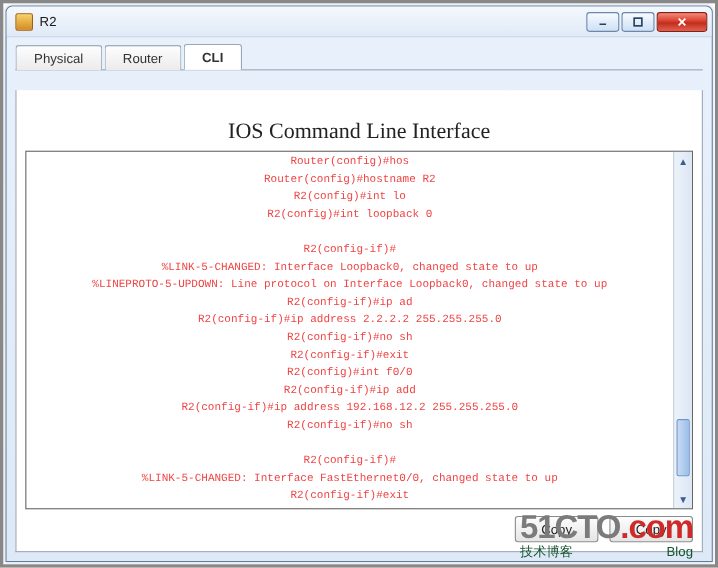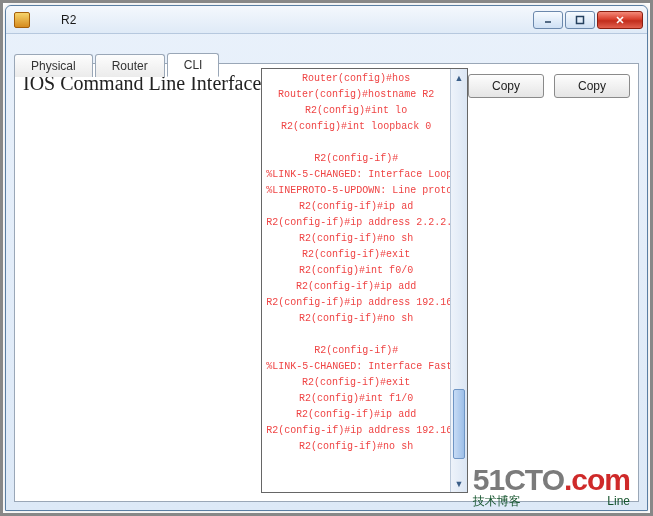--- a/index.html
+++ b/index.html
@@ -21,21 +21,20 @@
     display: flex; flex-direction: column;
     box-shadow: 0 0 4px rgba(0,0,0,.15);
   }
   .titlebar {
     height: 28px;
     display: flex; align-items: center;
     padding: 0 4px 0 8px;
     background: linear-gradient(to bottom,#f4f8fd,#dfeaf7);
     border-bottom: 1px solid #b6c8de;
     border-radius: 6px 6px 0 0;
-    gap: 25px;
   }
   .titlebar .icon {
     width:16px; height:16px;
     background: linear-gradient(#f6d36b,#d68b1e);
     border:1px solid #a55f0a;
     border-radius:2px;
     margin-right:6px;
   }
   .titlebar .title { color:#1a1a1a; flex:1; }
   .winbtns { display:flex; gap:0; }
@@ -64,32 +63,33 @@
     gap:0;
   }
   .tab {
     padding:4px 16px;
     background:linear-gradient(#fdfdfd,#ebebeb);
     border:1px solid #9aa7b7;
     border-bottom:none;
     border-radius:3px 3px 0 0;
     margin-right:2px;
     color:#333;
-    position:relative; top:14px;
+    position:relative; top:1px;
   }
   .tab.active {
     background:#fff;
     border-bottom:1px solid #fff;
-    font-weight:normal;
+    font-weight:bold;
   }
   .panel {
     flex:1; background:#fff;
     border:1px solid #9aa7b7; border-top:none;
-    display:flex; flex-direction:row;
-    padding:4px 8px 8px 8px;
+    display:flex; flex-direction:column;
+    padding:22px 8px 8px 8px;
+    margin-top:18px;
   }
   .panel-title {
     text-align:center;
     font-family:"Times New Roman", serif;
     font-size:20px;
     color:#222;
     margin:4px 0 6px 0;
   }
   .term-wrap {
     flex:1; border:1px solid #666;
@@ -227,15 +227,15 @@
 
   </div>
 </div>
 
 <div class="watermark">
   <div class="big">
     <span>51CTO</span><span class="d">.com</span>
   </div>
   <div class="sm">
     <span>技术博客</span>
-    <span>Line</span>
+    <span>Blog</span>
   </div>
 </div>
 
 </body></html>

